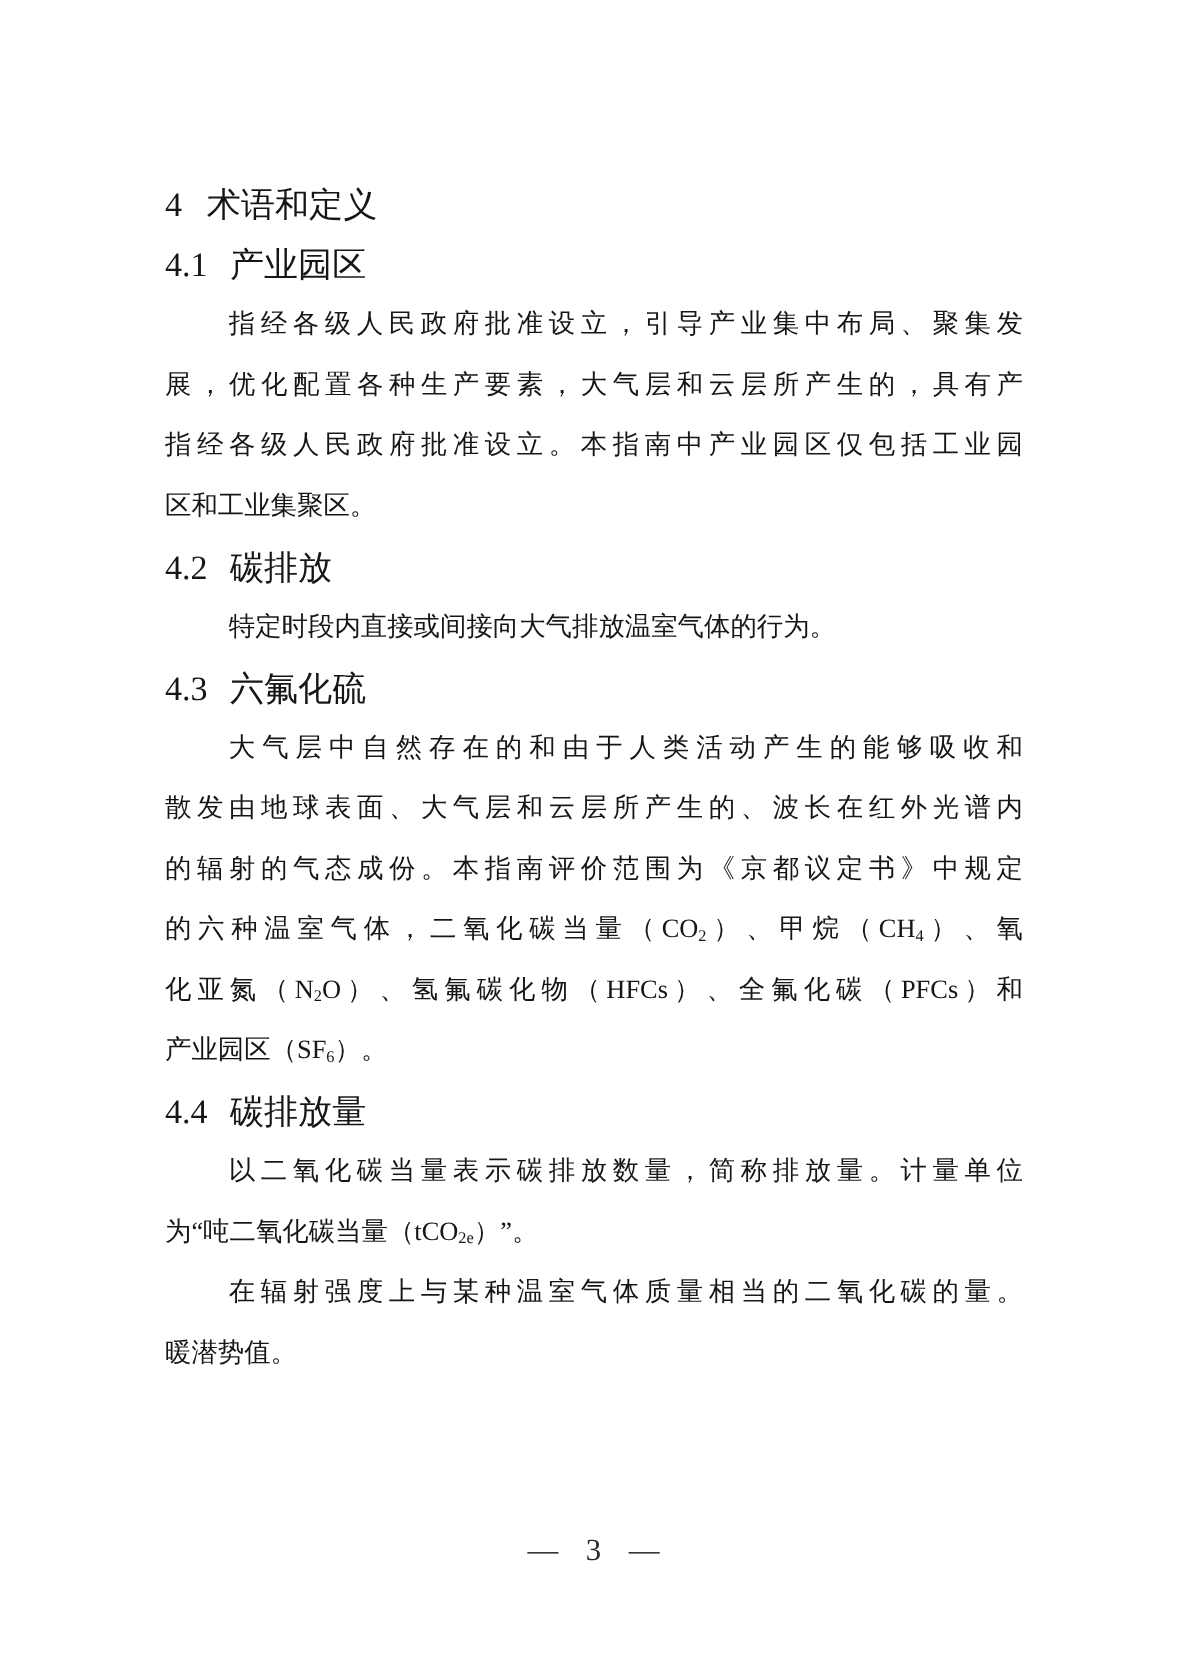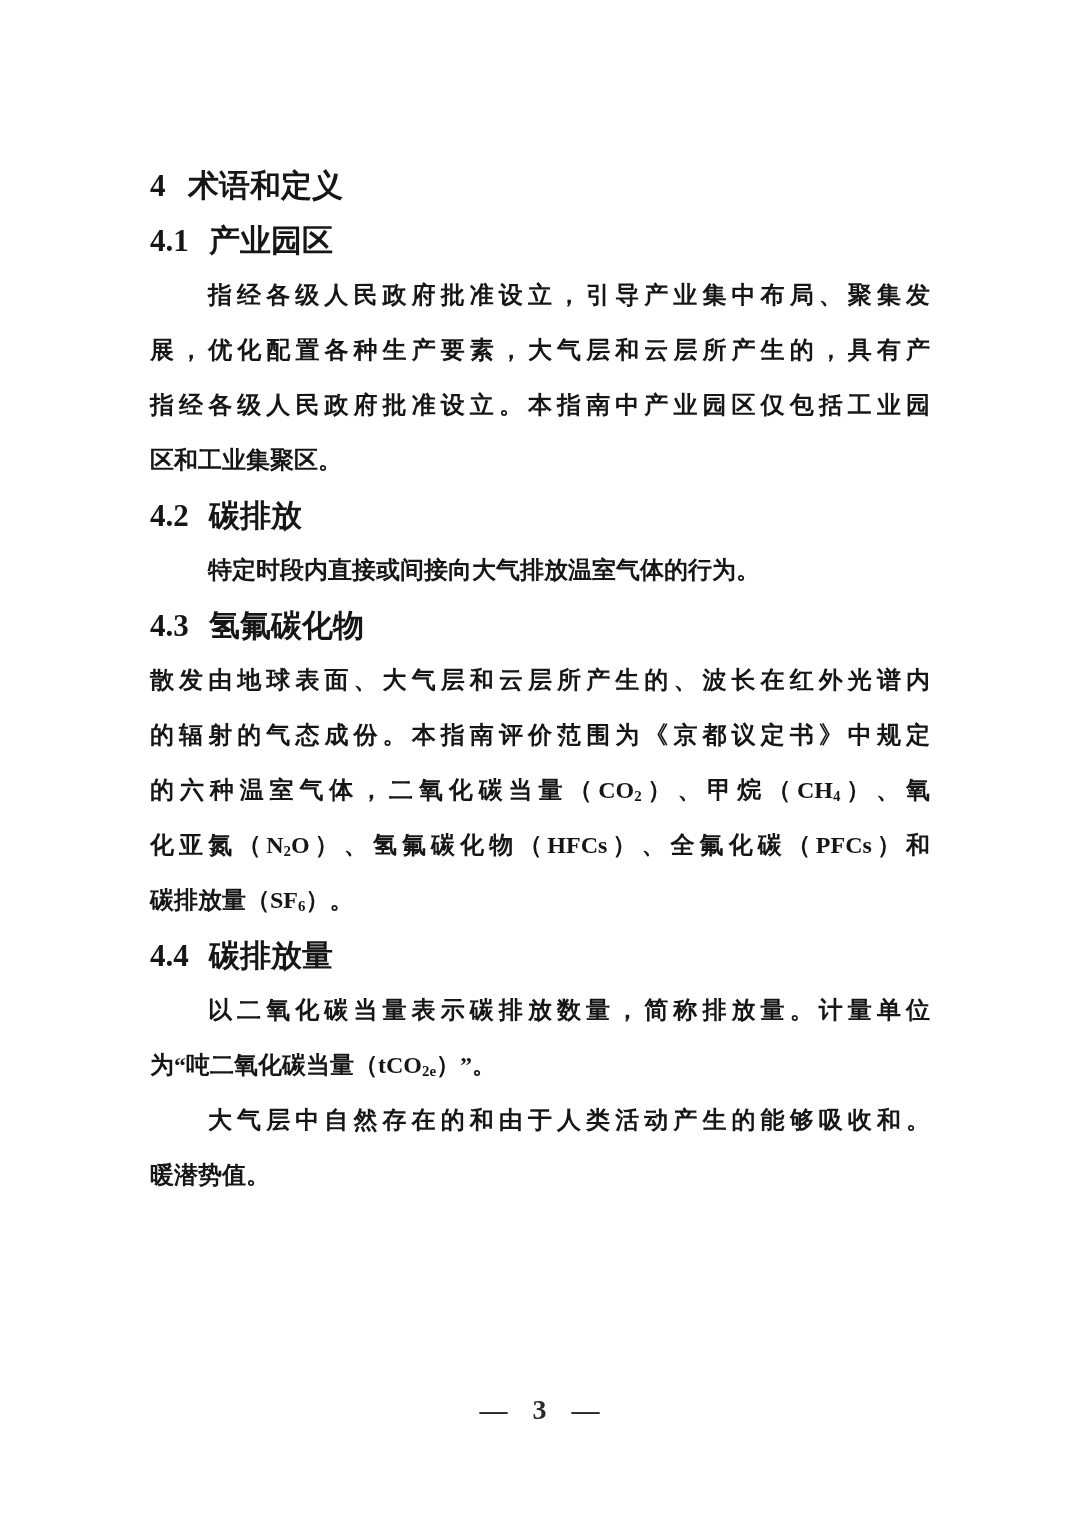--- a/index.html
+++ b/index.html
@@ -12,21 +12,20 @@
     height: 1527px;
     font-family: "Liberation Serif", "DejaVu Serif", serif;
     color: #161616;
   }
   .page {
     position: relative;
     width: 1080px;
     height: 1527px;
     background: #ffffff;
     overflow: hidden;
-    font-weight: bold;
   }
   .content {
     position: absolute;
     left: 150px;
     top: 158px;
     width: 780px;
   }
   .line {
     font-size: 24px;
     line-height: 55px;
@@ -86,40 +85,41 @@
     <div class="line justify">指经各级人民政府批准设立。本指南中产业园区仅包括工业园</div>
     <div class="line">区和工业集聚区。</div>
 
     <div class="line heading h2">
       <span class="num">4.2</span><span class="title">碳排放</span>
     </div>
 
     <div class="line indent">特定时段内直接或间接向大气排放温室气体的行为。</div>
 
     <div class="line heading h2">
-      <span class="num">4.3</span><span class="title">氢氟碳化物</span>
+      <span class="num">4.3</span><span class="title">六氟化硫</span>
     </div>
 
+    <div class="line indent justify">大气层中自然存在的和由于人类活动产生的能够吸收和</div>
     <div class="line justify">散发由地球表面、大气层和云层所产生的、波长在红外光谱内</div>
     <div class="line justify">的辐射的气态成份。本指南评价范围为《京都议定书》中规定</div>
 
     <div class="line justify"><span>的六种温室气体，二氧化碳当量（CO</span><sub>2</sub><span>）、甲烷（CH</span><sub>4</sub><span>）、氧</span></div>
 
     <div class="line justify"><span>化亚氮（N</span><sub>2</sub><span>O）、氢氟碳化物（HFCs）、全氟化碳（PFCs）和</span></div>
 
-    <div class="line"><span>碳排放量（SF</span><sub>6</sub><span>）。</span></div>
+    <div class="line"><span>产业园区（SF</span><sub>6</sub><span>）。</span></div>
 
     <div class="line heading h2">
       <span class="num">4.4</span><span class="title">碳排放量</span>
     </div>
 
     <div class="line indent justify">以二氧化碳当量表示碳排放数量，简称排放量。计量单位</div>
 
     <div class="line"><span>为“吨二氧化碳当量（tCO</span><sub>2e</sub><span>）”。</span></div>
 
 
-    <div class="line indent justify">大气层中自然存在的和由于人类活动产生的能够吸收和。</div>
+    <div class="line indent justify">在辐射强度上与某种温室气体质量相当的二氧化碳的量。</div>
     <div class="line">暖潜势值。</div>
 
   </div>
 
   <div class="footer">— 3 —</div>
 </div>
 
 </body></html>

